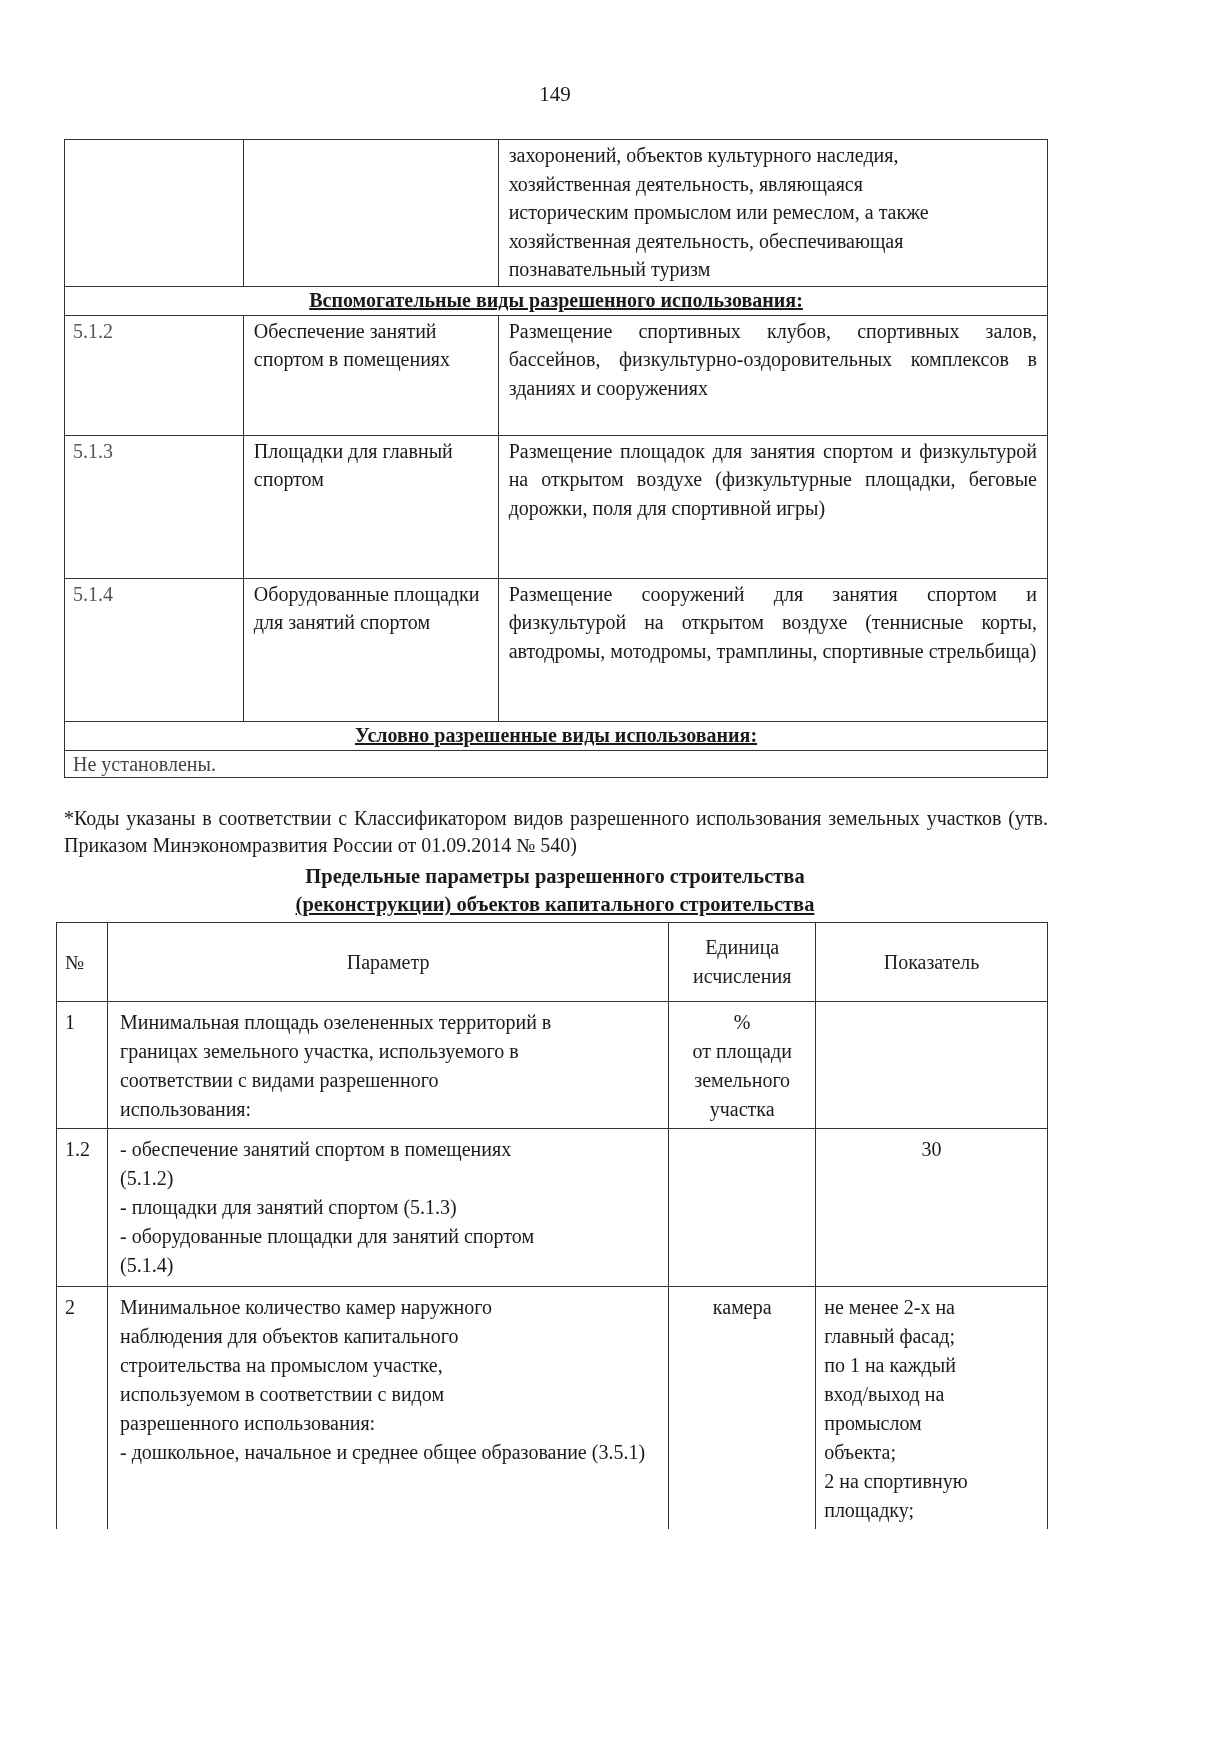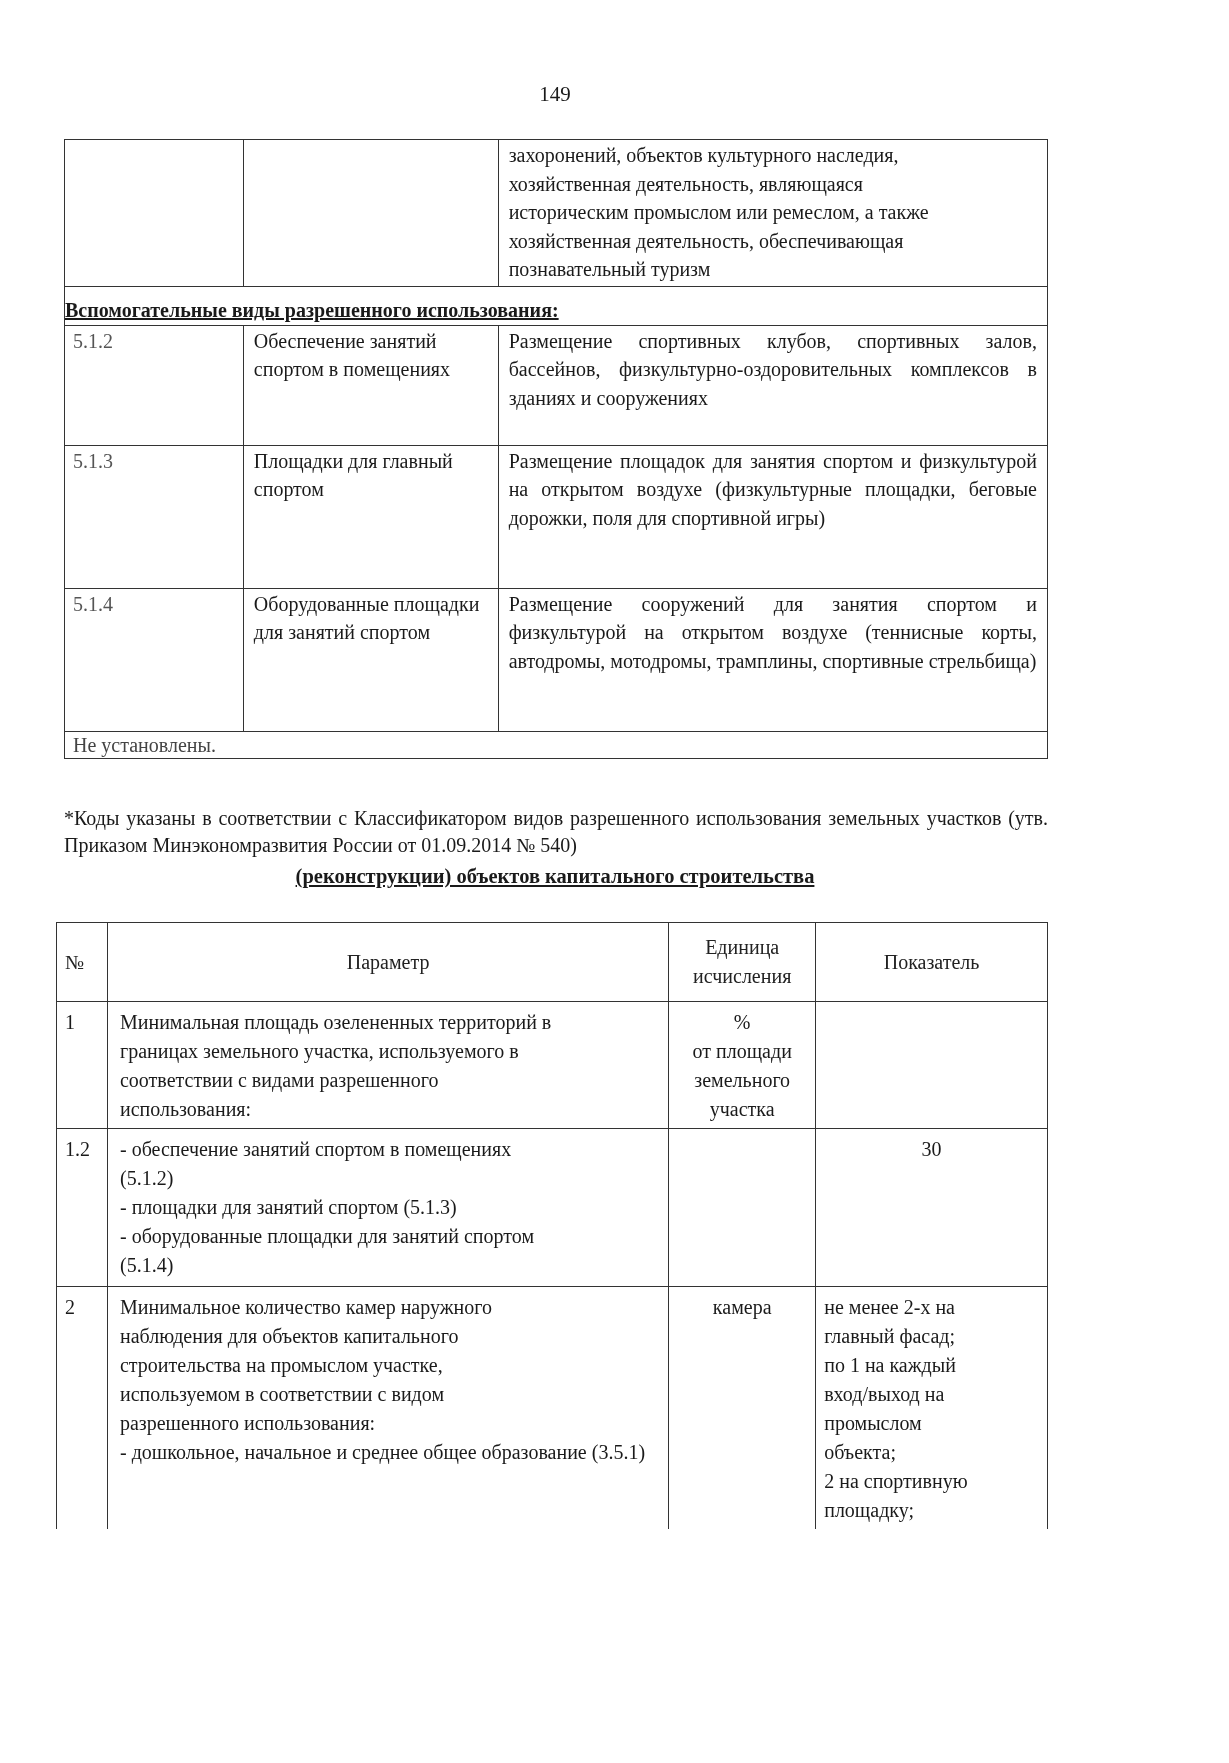--- a/index.html
+++ b/index.html
@@ -21,22 +21,22 @@
   #t1 col.c2 { width: 255px; }
   #t1 col.c3 { width: 550px; }
   #t1 td { padding: 1px 10px 2px 10px; }
   #t1 td.code { color: #555; padding-left: 8px; }
   #t1 td.just { text-align: justify; text-align-last: left; }
   #t1 tr.r-cont td { height: 140px; }
   #t1 tr.r-512 td { height: 116px; }
   #t1 tr.r-513 td { height: 139px; }
   #t1 tr.r-514 td { height: 139px; }
   #t1 td.section {
-    font-weight: bold; text-decoration: underline;
-    padding: 10px 0 1px 0; line-height: 27px;
+    text-align: center; font-weight: bold; text-decoration: underline;
+    padding: 0 0 1px 0; line-height: 27px;
   }
   #t1 td.section-plain { padding: 0 8px; line-height: 26px; color: #444; }
 
   .footnote {
     position: absolute; left: 64px; top: 805px; width: 984px;
     font-size: 20px; line-height: 27px; text-align: justify; text-align-last: left;
   }
   .heading {
     position: absolute; left: 0; top: 862px; width: 1110px; text-align: center;
     font-size: 20.5px; font-weight: bold; line-height: 28px;
@@ -97,28 +97,32 @@
     <td class="code">5.1.3</td>
     <td>Площадки для главный спортом</td>
     <td class="just">Размещение площадок для занятия спортом и физкультурой на открытом воздухе (физкультурные площадки, беговые дорожки, поля для спортивной игры)</td>
   </tr>
   <tr class="r-514">
     <td class="code">5.1.4</td>
     <td>Оборудованные площадки для занятий спортом</td>
     <td class="just">Размещение сооружений для занятия спортом и физкультурой на открытом воздухе (теннисные корты, автодромы, мотодромы, трамплины, спортивные стрельбища)</td>
   </tr>
   <tr>
+    <td colspan="3" class="section">Условно разрешенные виды использования:</td>
+  </tr>
+  <tr>
     <td colspan="3" class="section-plain">Не установлены.</td>
   </tr>
 </tbody>
   </table>
 
 <div class="footnote">*Коды указаны в соответствии с Классификатором видов разрешенного использования земельных участков (утв. Приказом Минэкономразвития России от 01.09.2014 № 540)</div>
 
 <div class="heading">
+  <span>Предельные параметры разрешенного строительства</span>
   <span class="h2">(реконструкции) объектов капитального строительства</span>
 </div>
 
 <table id="t2">
   <colgroup>
       <col class="c1">
       <col class="c2">
       <col class="c3">
       <col class="c4">
     </colgroup>

